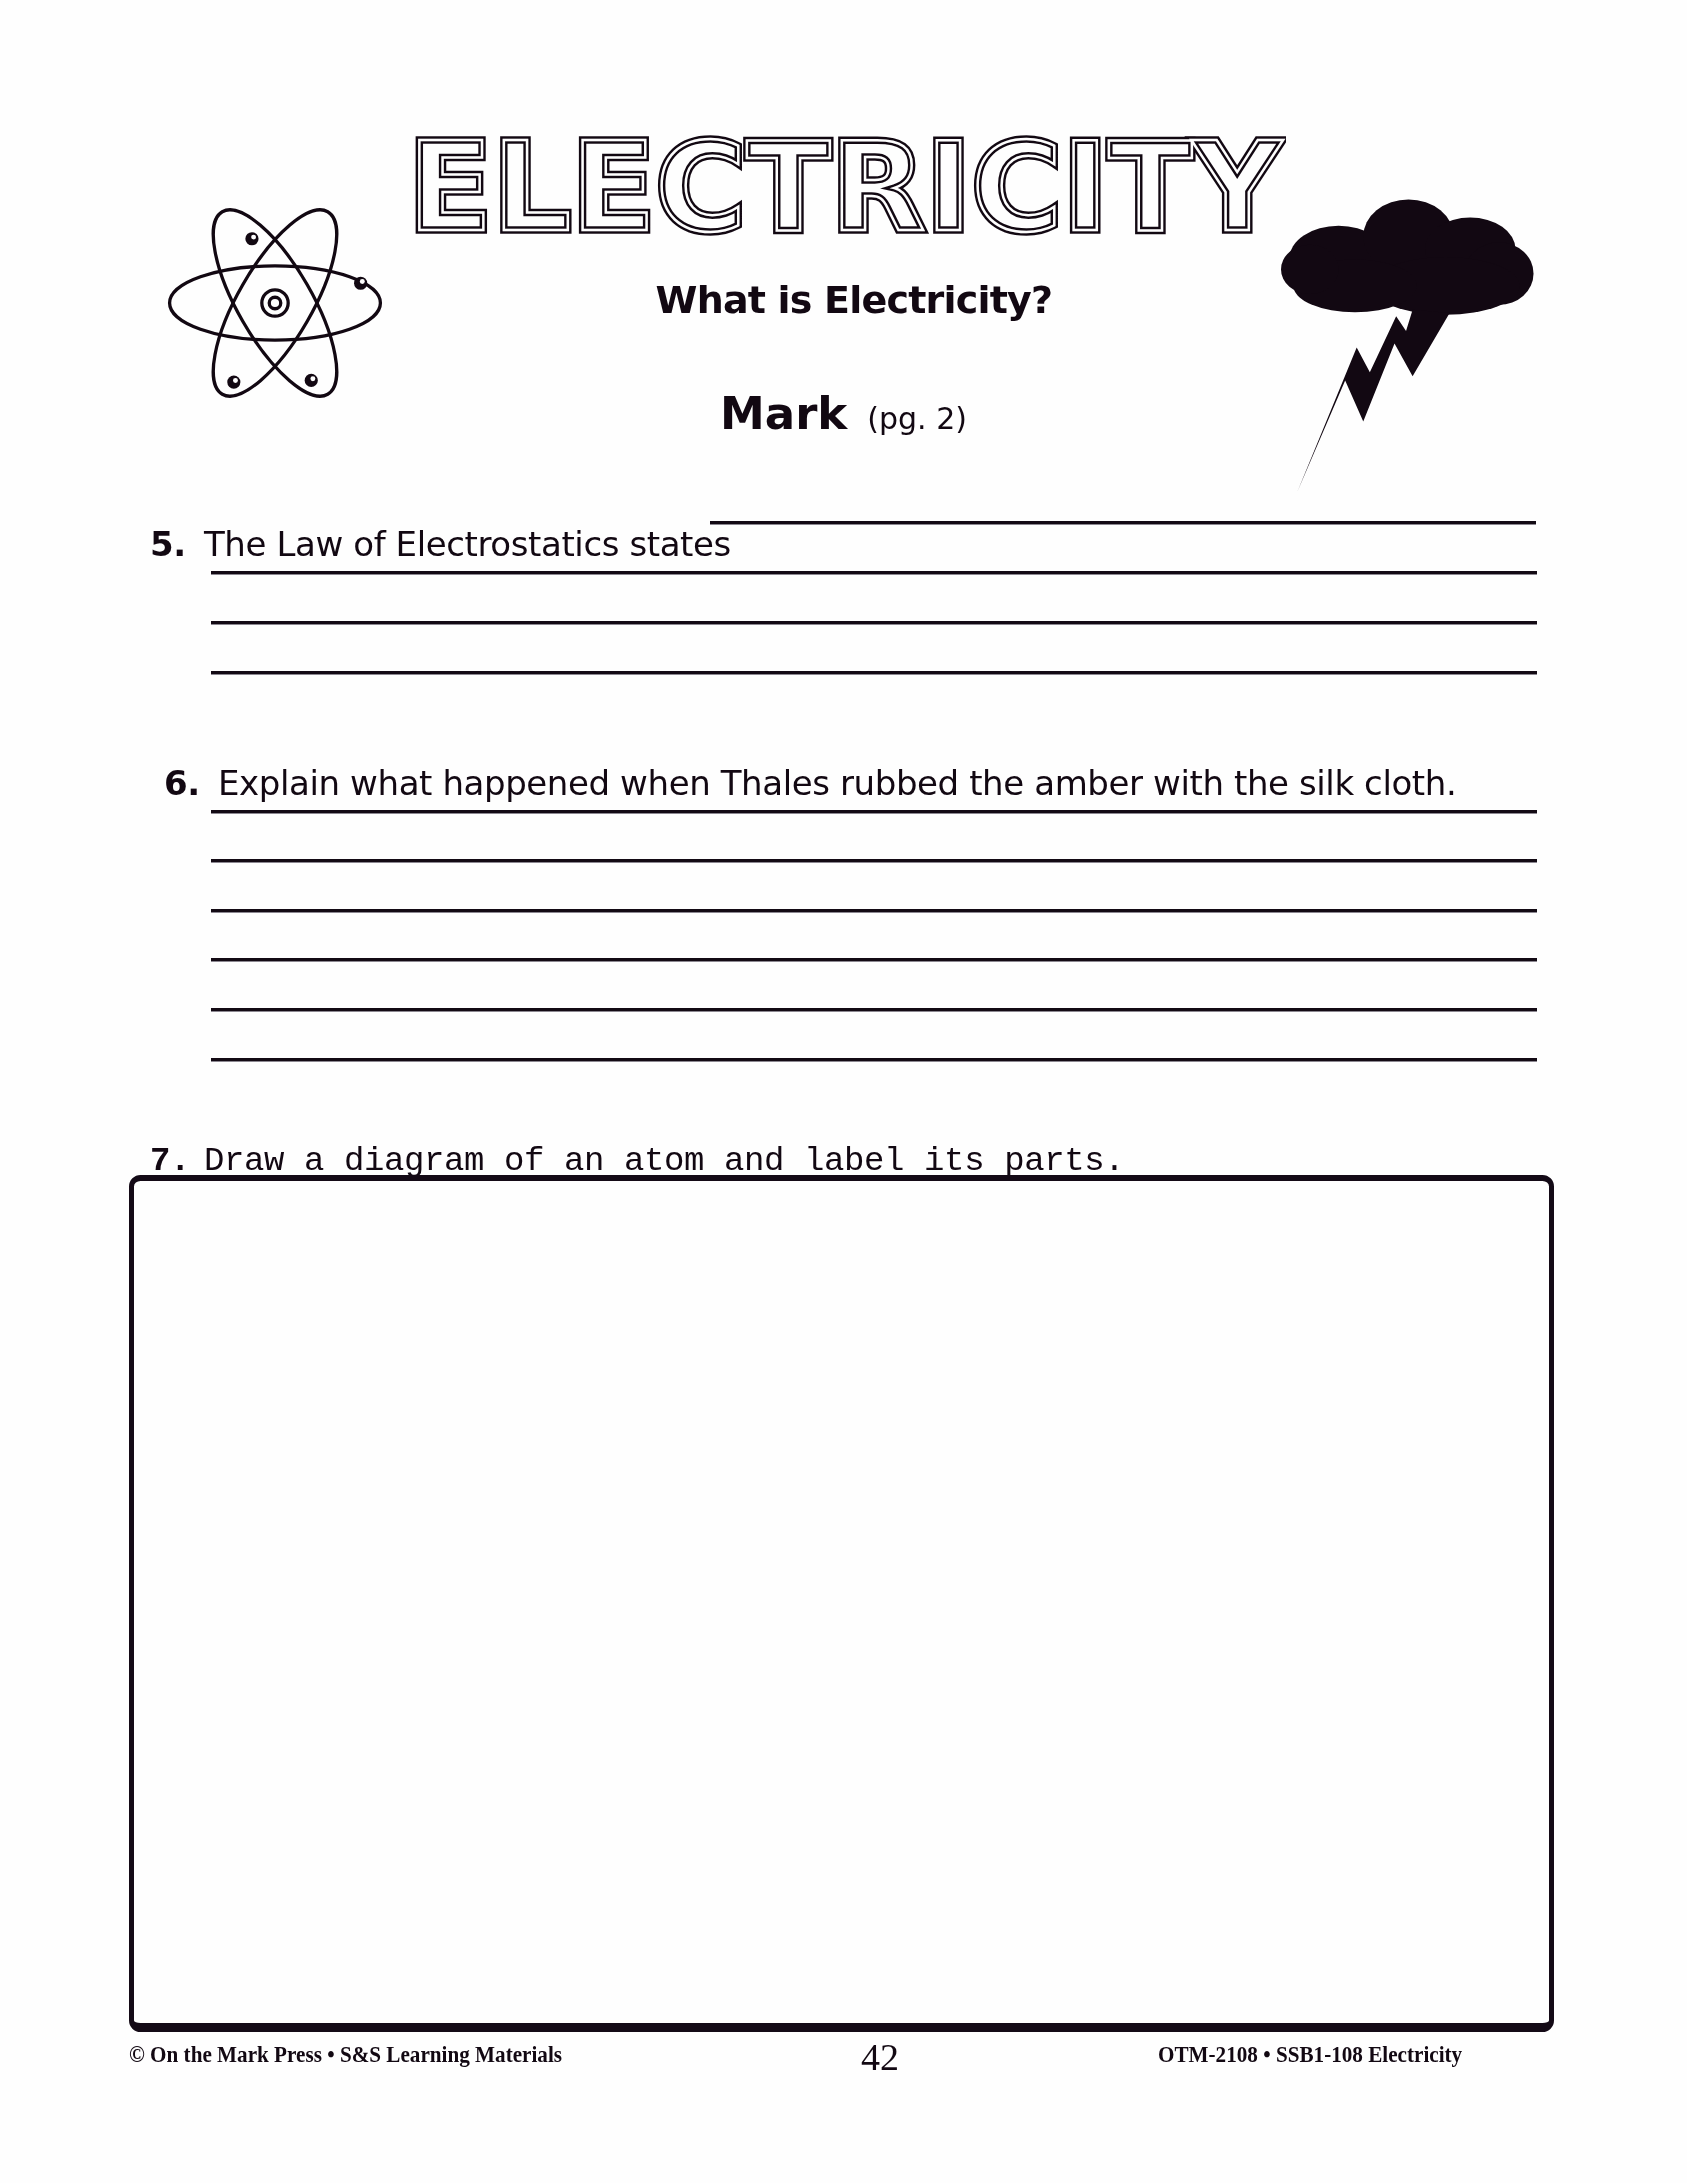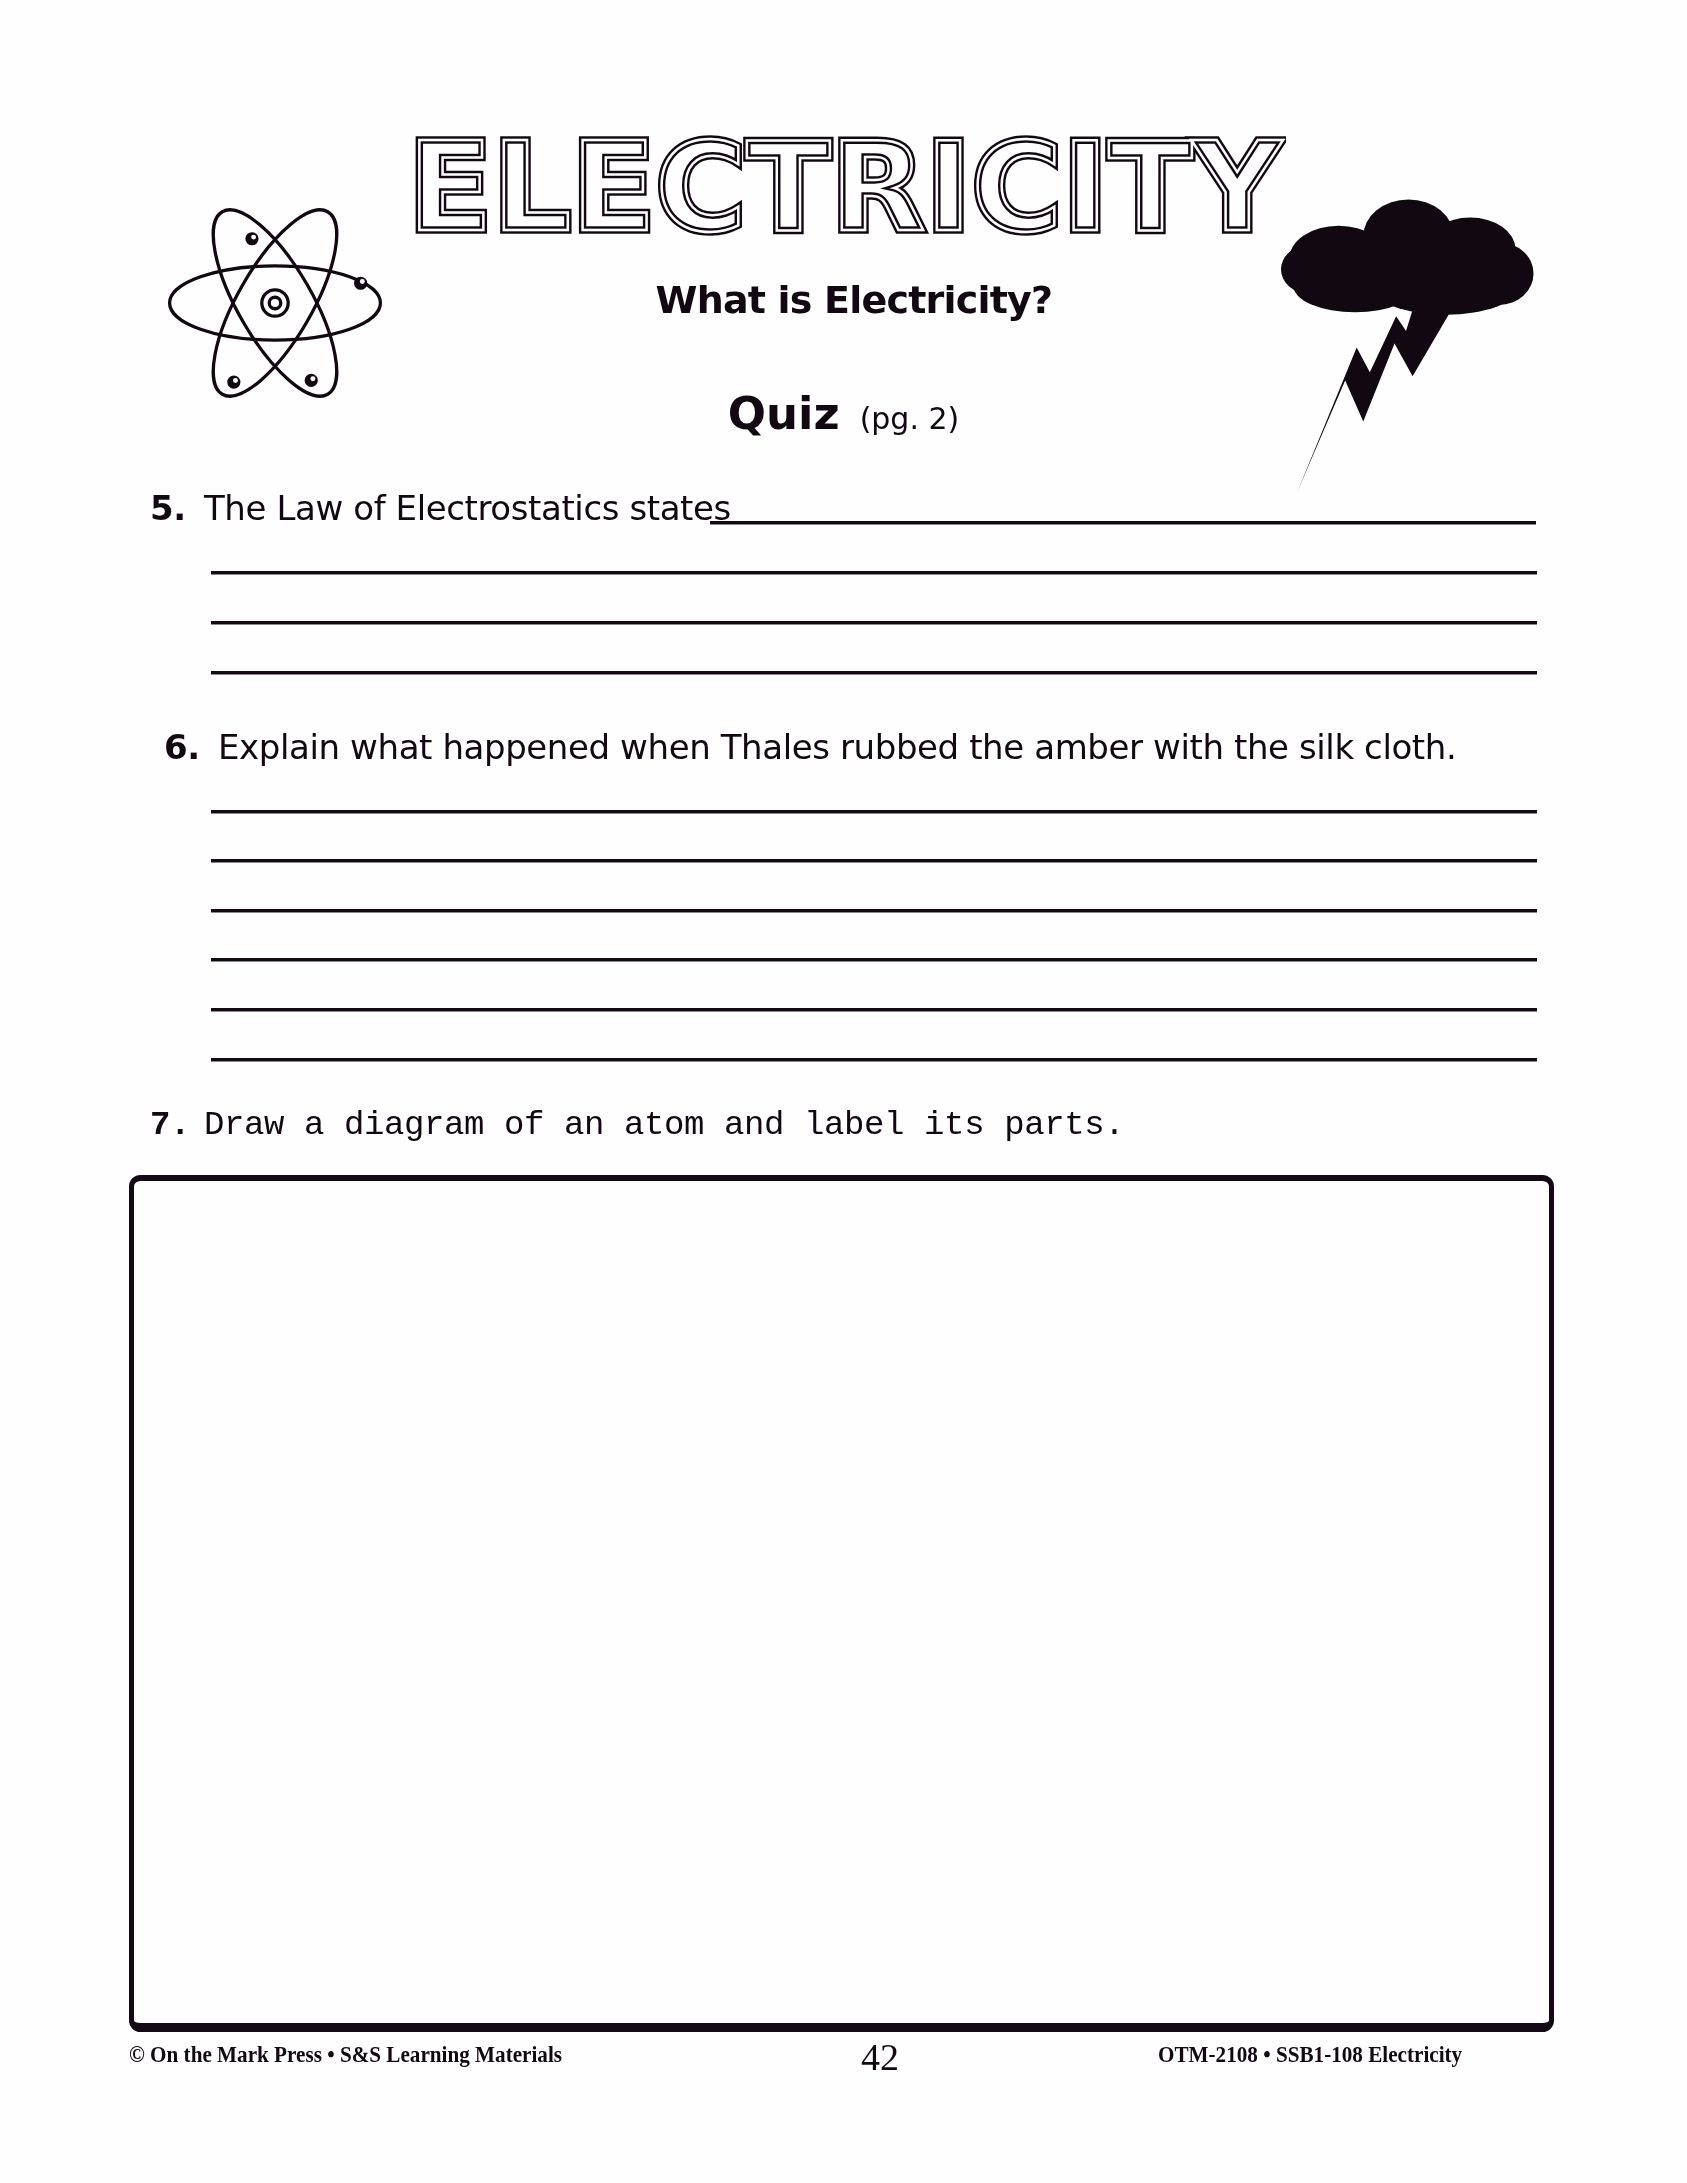--- a/index.html
+++ b/index.html
@@ -21,21 +21,21 @@
   .subtitle span { position: relative; left: -1.6px; }
   .quiz-line {
     left: 0; width: 1687px; top: 387px; text-align: center;
   }
   .quiz-word { font-size: 45px; font-weight: bold; }
   .quiz-pg { font-size: 30px; font-weight: normal; margin-left: 20px; }
   .atom { left: 163px; top: 191px; width: 224px; height: 224px; }
   .storm { left: 1281px; top: 191px; width: 255px; height: 309px; }
   .question {
     font-size: 34px; letter-spacing: -0.4px; white-space: nowrap;
-    font-family: "DejaVu Sans", sans-serif; font-weight: normal;
+    font-family: "DejaVu Sans", sans-serif; font-weight: normal; margin-top: 36px;
   }
   .q-num { font-weight: bold; display: inline-block; width: 54px; }
   .ans-line {
     position: absolute; height: 3.3px; background: #130a14;
     border-bottom: 0.8px solid #8c8891;
   }
   .draw-box {
     left: 129px; top: 1175px; width: 1425px; height: 857px;
     border: 5px solid #140a16; border-top-width: 6.6px; border-bottom-width: 9px;
     border-radius: 11.5px; box-sizing: border-box; background: #fefefe;
@@ -98,21 +98,21 @@
       <polygon points="160,144 205,148 160,225 138,185 100,280 78,230 20,365 92,190 108,220 140,152 152,170"></polygon>
     </g>
   </svg>
 </div>
 
 <div class="abs subtitle">
   <span>What is Electricity?</span>
 </div>
 
 <div class="abs quiz-line">
-  <span class="quiz-word">Quiz</span><span class="quiz-pg">(pg. 2)</span>
+  <span class="quiz-word">Mark</span><span class="quiz-pg">(pg. 2)</span>
 </div>
 
 <div class="abs question" style="left:150px; top:488px;">
   <span class="q-num">5.</span><span>The Law of Electrostatics states</span>
 </div>
 <div class="ans-line" style="left:710px; width:826px; top:521px;"></div>
 <div class="ans-line" style="left:211px; width:1326px; top:571px;"></div>
 <div class="ans-line" style="left:211px; width:1326px; top:621px;"></div>
 <div class="ans-line" style="left:211px; width:1326px; top:671px;"></div>
 

